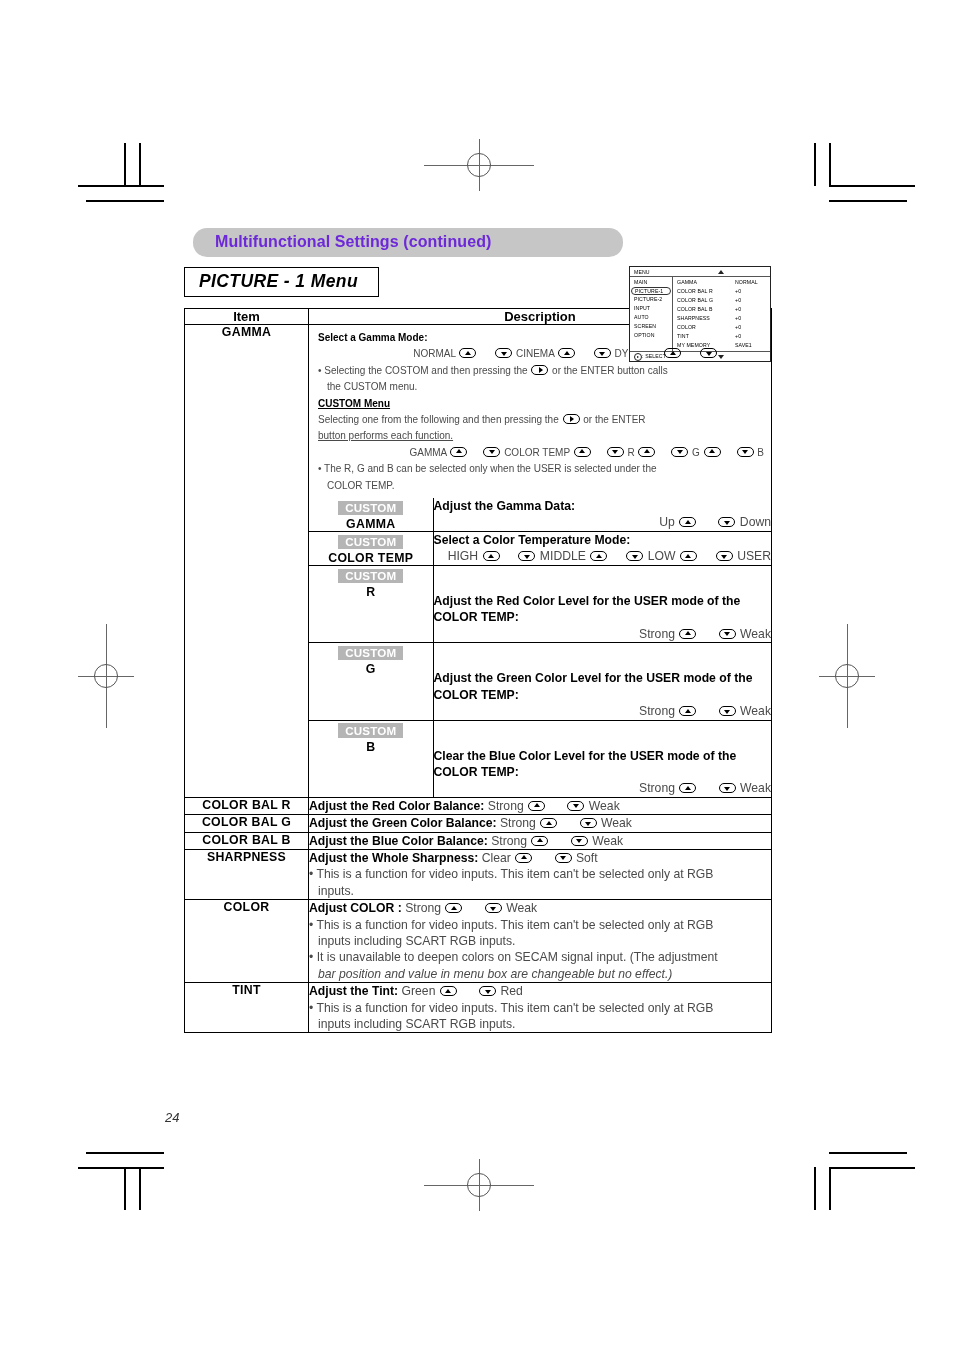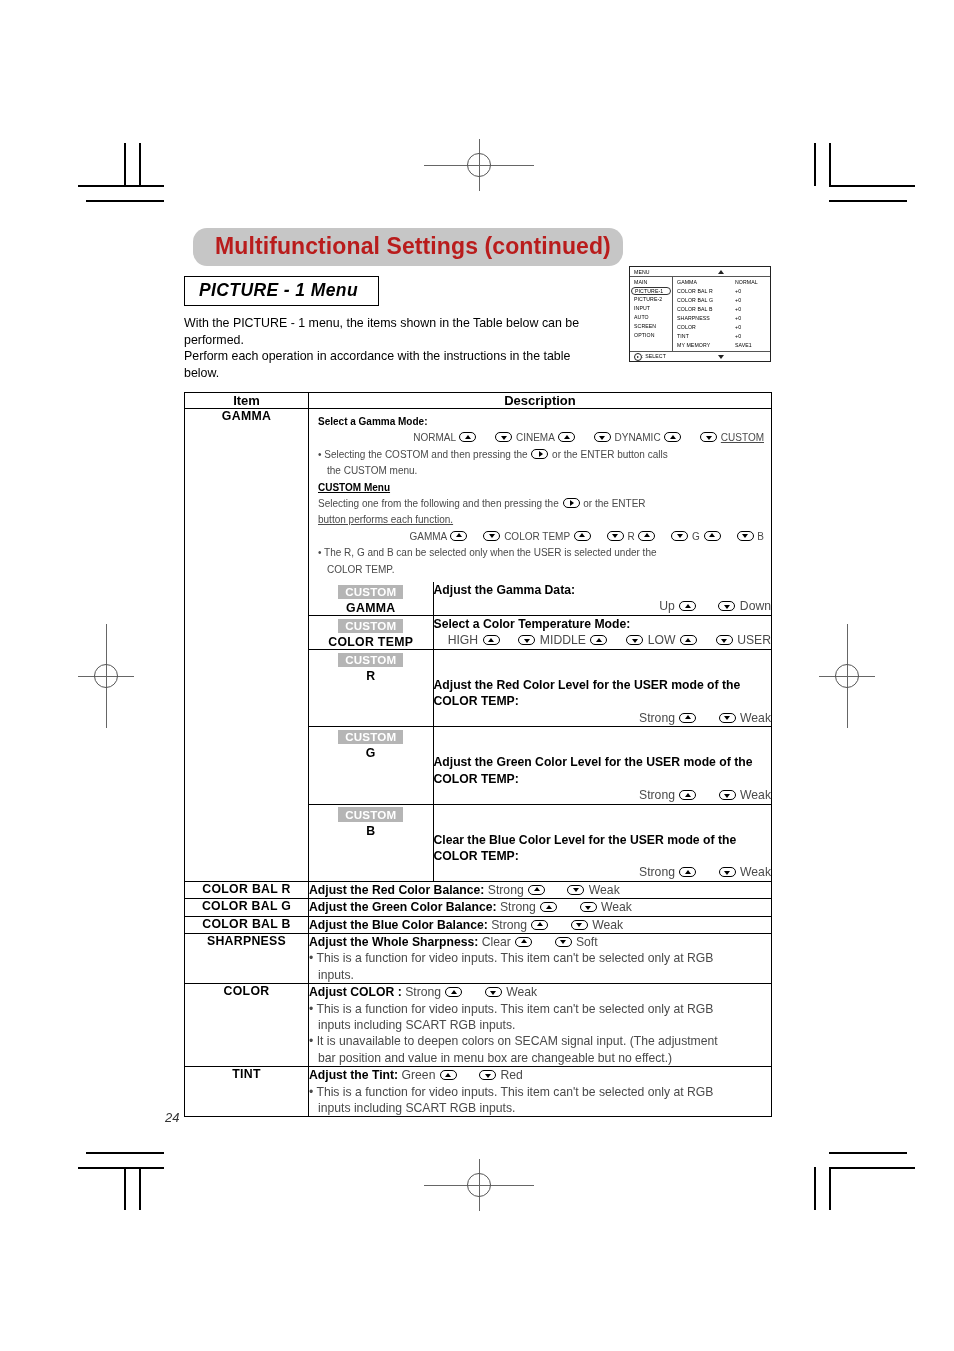--- a/index.html
+++ b/index.html
@@ -39,22 +39,22 @@
 
   
   #content {
     position: absolute;
     left: 168px; top: 228px;
     width: 620px;
   }
 
   .title-bar {
     background: #c6c6c6;
-    color: #b91c1c;
-    font-size: 23px;
+    color: #6d28d9;
+    font-size: 16px;
     font-weight: bold;
     border-radius: 14px;
     padding: 5px 0 6px 22px;
     width: 408px;
     letter-spacing: 0.1px;
     margin-left: 25px;
   }
 
   .subtitle-box {
     display: inline-block;
@@ -306,24 +306,20 @@
 </div>
 
 <div id="content">
 
   <div class="title-bar">Multifunctional Settings (continued)</div>
 
   <div class="subtitle-box">
     <span class="st">PICTURE - 1 Menu</span>
   </div>
 
-  <div class="intro">
-    <div>With the PICTURE - 1 menu, the items shown in the Table below can be performed.</div>
-    <div>Perform each operation in accordance with the instructions in the table below.</div>
-  </div>
 
   
   <div class="osd">
     <div class="osd-topbar">
       <div class="cell1">MENU</div>
       <div class="cell2"><span class="tri-up"></span></div>
     </div>
     <div class="osd-body">
       <div class="osd-left">
         <div>MAIN</div>
@@ -617,21 +613,21 @@
           &nbsp;&nbsp;&nbsp;&nbsp;
           <span class="key down"></span>
           <span class="gray">Weak</span>
         </div>
         <div class="bullet gray">
           • <span>This is a function for video inputs. This item can't be selected only at  RGB</span>
           <span style="display:block; padding-left:9px;">inputs including SCART RGB inputs.</span>
         </div>
         <div class="bullet gray">
           • <span>It is unavailable to deepen colors on SECAM signal input. (The adjustment</span>
-          <span style="display:block; padding-left:9px;">bar position and value in menu box are changeable but no effect.)</span>
+          <span style="display:block; padding-left:9px;font-style:italic;">bar position and value in menu box are changeable but no effect.)</span>
         </div>
       </td>
     </tr>
 
     <tr>
       <td class="item">TINT</td>
       <td class="desc">
         <div>
           <span class="bold">Adjust the Tint:</span>
           <span class="gray">Green</span>

